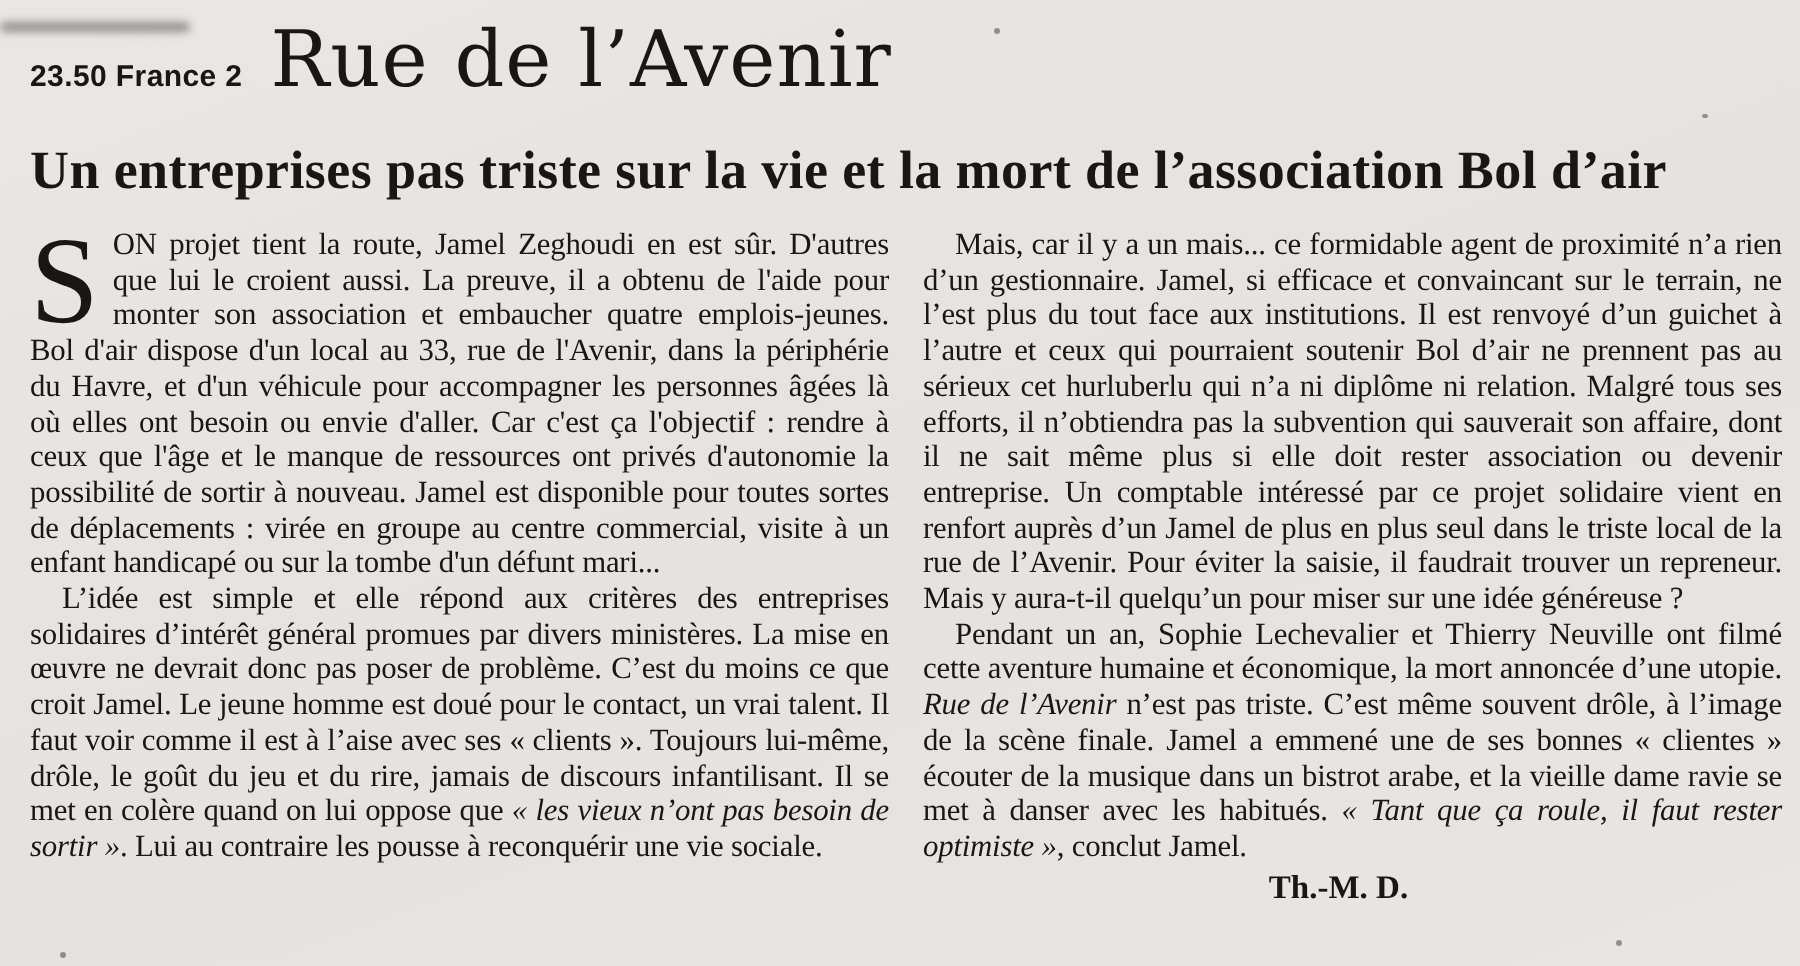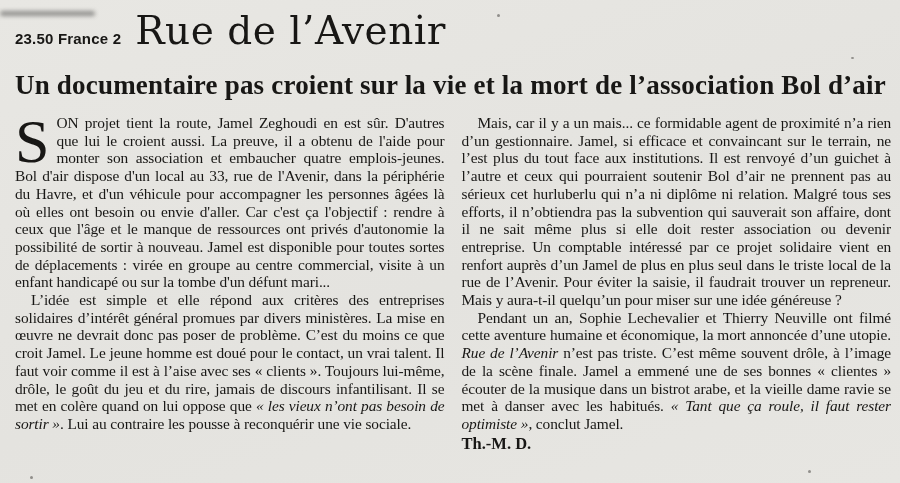--- a/index.html
+++ b/index.html
@@ -76,42 +76,42 @@
     float: left;
     font-family: "Liberation Serif", serif;
     font-size: 62px;
     line-height: 50px;
     padding: 2px 7px 0 0;
     font-weight: 400;
   }
   .ital { font-style: italic; }
   .signature {
     margin-top: 1px;
-    text-align: left;
+    text-align: center;
     font-weight: 700;
     font-size: 16.5px;
     padding-right: 14px;
   }
 </style>
 </head>
 <body>
 
 <div class="page">
 
   <div class="smudge"></div>
   <div class="speck s1"></div>
   <div class="speck s2"></div>
   <div class="speck s3"></div>
   <div class="speck s4"></div>
 
   <div class="header">
     <span class="time-channel"><span>23.50</span>&nbsp;<span>France 2</span></span><span class="show-title">Rue de l’Avenir</span>
   </div>
 
-  <div class="subhead">Un documentaire pas croient sur la vie et la mort de l’association Bol d’air</div>
+  <div class="subhead">Un entreprises pas triste sur la vie et la mort de l’association Bol d’air</div>
 
   <div class="columns">
 
     <div class="col">
       <p><span class="dropcap">S</span><span>ON projet tient la route, Jamel Zeghoudi en est sûr. D'autres que lui le croient aussi. La preuve, il a obtenu de l'aide pour monter son association et embaucher quatre emplois-jeunes. Bol d'air dispose d'un local au 33, rue de l'Avenir, dans la périphérie du Havre, et d'un véhicule pour accompagner les personnes âgées là où elles ont besoin ou envie d'aller. Car c'est ça l'objectif : rendre à ceux que l'âge et le manque de ressources ont privés d'autonomie la possibilité de sortir à nouveau. Jamel est disponible pour toutes sortes de déplacements : virée en groupe au centre commercial, visite à un enfant handicapé ou sur la tombe d'un défunt mari...</span></p>
       <p class="indent"><span>L’idée est simple et elle répond aux critères des entreprises solidaires d’intérêt général promues par divers ministères. La mise en œuvre ne devrait donc pas poser de problème. C’est du moins ce que croit Jamel. Le jeune homme est doué pour le contact, un vrai talent. Il faut voir comme il est à l’aise avec ses « clients ». Toujours lui-même, drôle, le goût du jeu et du rire, jamais de discours infantilisant. Il se met en colère quand on lui oppose que </span><span class="ital">« les vieux n’ont pas besoin de sortir »</span><span>. Lui au contraire les pousse à reconquérir une vie sociale.</span></p>
     </div>
 
     <div class="col">
       <p class="indent"><span>Mais, car il y a un mais... ce formidable agent de proximité n’a rien d’un gestionnaire. Jamel, si efficace et convaincant sur le terrain, ne l’est plus du tout face aux institutions. Il est renvoyé d’un guichet à l’autre et ceux qui pourraient soutenir Bol d’air ne prennent pas au sérieux cet hurluberlu qui n’a ni diplôme ni relation. Malgré tous ses efforts, il n’obtiendra pas la subvention qui sauverait son affaire, dont il ne sait même plus si elle doit rester association ou devenir entreprise. Un comptable intéressé par ce projet solidaire vient en renfort auprès d’un Jamel de plus en plus seul dans le triste local de la rue de l’Avenir. Pour éviter la saisie, il faudrait trouver un repreneur. Mais y aura-t-il quelqu’un pour miser sur une idée généreuse ?</span></p>

